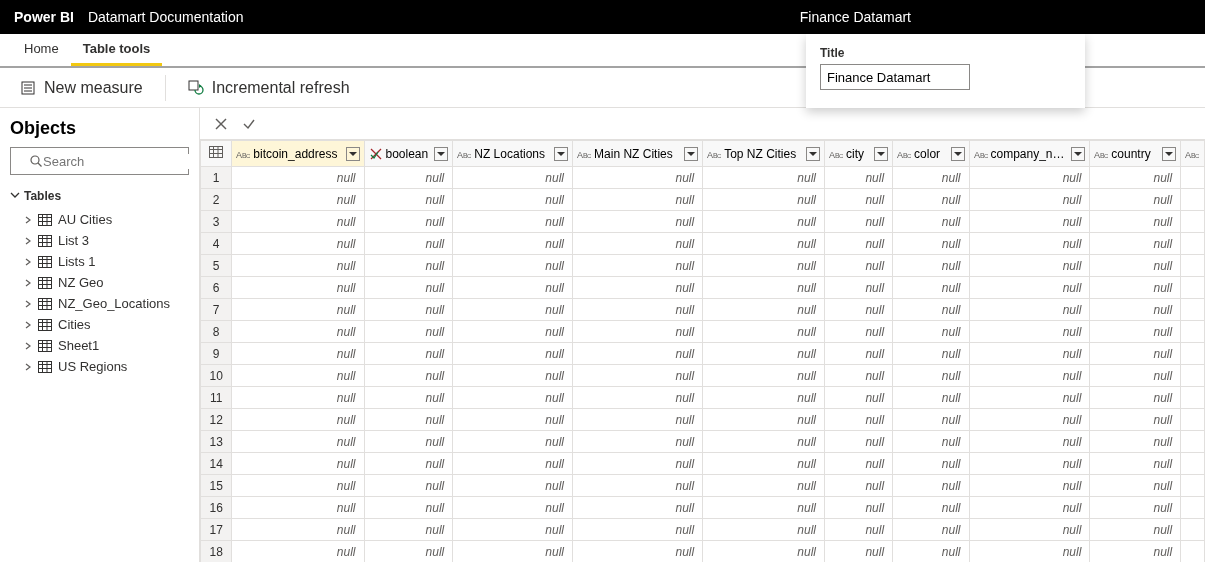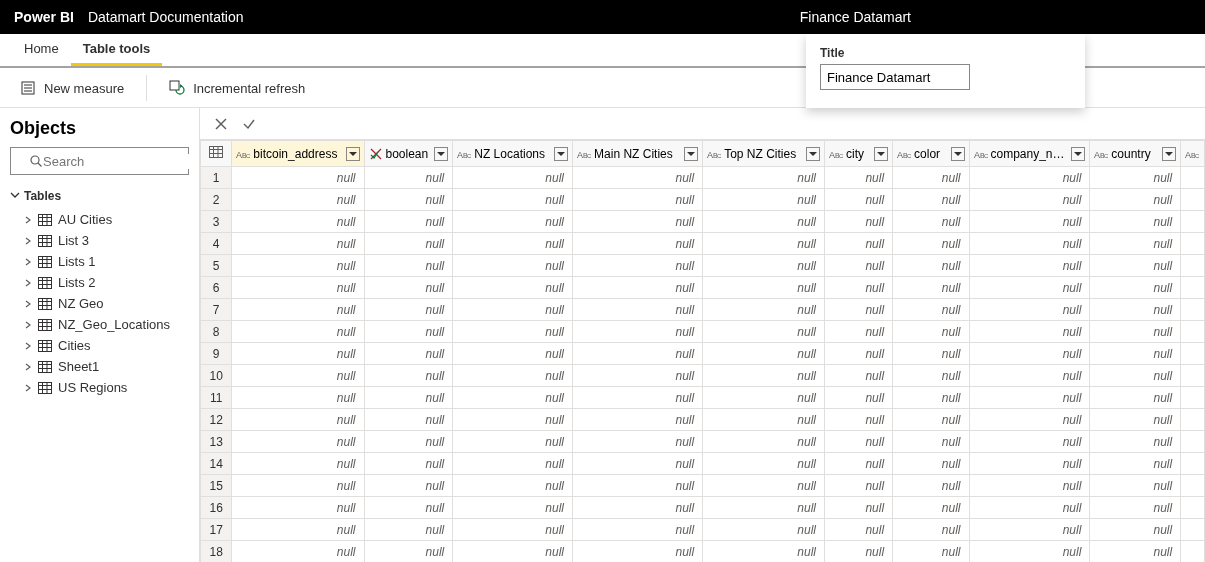--- a/index.html
+++ b/index.html
@@ -8,21 +8,21 @@
     .header-bar { background: #000; color: #fff; height: 34px; display: flex; align-items: center; padding: 0 14px; font-size: 14px; }
     .header-app { font-weight: 700; margin-right: 14px; }
     .header-sub { font-weight: 400; }
     .header-title { margin-left: auto; margin-right: 280px; font-size: 14px; }
 
     .tabs-bar { background: #fff; height: 34px; display: flex; align-items: flex-end; padding: 0 12px; border-bottom: 2px solid #a3a3a3; }
     .tab { padding: 7px 12px; font-size: 13px; color: #323130; cursor: pointer; border-bottom: 3px solid transparent; }
     .tab.active { border-bottom-color: #f2c811; font-weight: 600; }
 
     .ribbon { background: #fff; height: 40px; display: flex; align-items: center; padding: 0 10px; border-bottom: 1px solid #e1dfdd; gap: 8px; }
-    .ribbon-btn { display: flex; align-items: flex-end; gap: 8px; padding: 5px 10px; font-size: 13px; color: #323130; cursor: pointer; border-radius: 2px; }
+    .ribbon-btn { display: flex; align-items: center; gap: 8px; padding: 5px 10px; font-size: 16px; color: #323130; cursor: pointer; border-radius: 2px; }
     .ribbon-sep { width: 1px; height: 26px; background: #e1dfdd; margin: 0 4px; }
     .icon { display: inline-flex; align-items: center; justify-content: center; }
 
     .title-popover { position: absolute; top: 34px; right: 120px; width: 279px; background: #fff; box-shadow: 0 4px 10px rgba(0,0,0,.2); padding: 12px 14px 18px; z-index: 10; }
     .title-popover label { font-size: 12px; font-weight: 600; color: #323130; display: block; margin-bottom: 4px; }
     .title-popover input { width: 150px; height: 26px; border: 1px solid #8a8886; padding: 2px 6px; font-size: 13px; }
 
     .main { display: flex; height: calc(562px - 108px); }
 
     .sidebar { width: 200px; background: #fff; border-right: 1px solid #e1dfdd; padding: 10px 10px 10px 10px; overflow: auto; }
@@ -159,33 +159,20 @@
           <span class="chevron"><svg width="8" height="8" viewBox="0 0 8 8">
               <path d="M2 1 L6 4 L2 7" fill="none" stroke="#605e5c" stroke-width="1.2"></path>
             </svg></span>
           <span class="table-icon"><svg width="14" height="12" viewBox="0 0 14 12">
               <rect x="0.5" y="0.5" width="13" height="11" fill="none" stroke="#323130"></rect>
               <line x1="0.5" y1="3.5" x2="13.5" y2="3.5" stroke="#323130"></line>
               <line x1="0.5" y1="7.5" x2="13.5" y2="7.5" stroke="#323130"></line>
               <line x1="4.5" y1="0.5" x2="4.5" y2="11.5" stroke="#323130"></line>
               <line x1="9" y1="0.5" x2="9" y2="11.5" stroke="#323130"></line>
             </svg></span>
-          <span>Lists 2</span>
-        </li>
-        <li>
-          <span class="chevron"><svg width="8" height="8" viewBox="0 0 8 8">
-              <path d="M2 1 L6 4 L2 7" fill="none" stroke="#605e5c" stroke-width="1.2"></path>
-            </svg></span>
-          <span class="table-icon"><svg width="14" height="12" viewBox="0 0 14 12">
-              <rect x="0.5" y="0.5" width="13" height="11" fill="none" stroke="#323130"></rect>
-              <line x1="0.5" y1="3.5" x2="13.5" y2="3.5" stroke="#323130"></line>
-              <line x1="0.5" y1="7.5" x2="13.5" y2="7.5" stroke="#323130"></line>
-              <line x1="4.5" y1="0.5" x2="4.5" y2="11.5" stroke="#323130"></line>
-              <line x1="9" y1="0.5" x2="9" y2="11.5" stroke="#323130"></line>
-            </svg></span>
           <span>NZ Geo</span>
         </li>
         <li>
           <span class="chevron"><svg width="8" height="8" viewBox="0 0 8 8">
               <path d="M2 1 L6 4 L2 7" fill="none" stroke="#605e5c" stroke-width="1.2"></path>
             </svg></span>
           <span class="table-icon"><svg width="14" height="12" viewBox="0 0 14 12">
               <rect x="0.5" y="0.5" width="13" height="11" fill="none" stroke="#323130"></rect>
               <line x1="0.5" y1="3.5" x2="13.5" y2="3.5" stroke="#323130"></line>
               <line x1="0.5" y1="7.5" x2="13.5" y2="7.5" stroke="#323130"></line>

